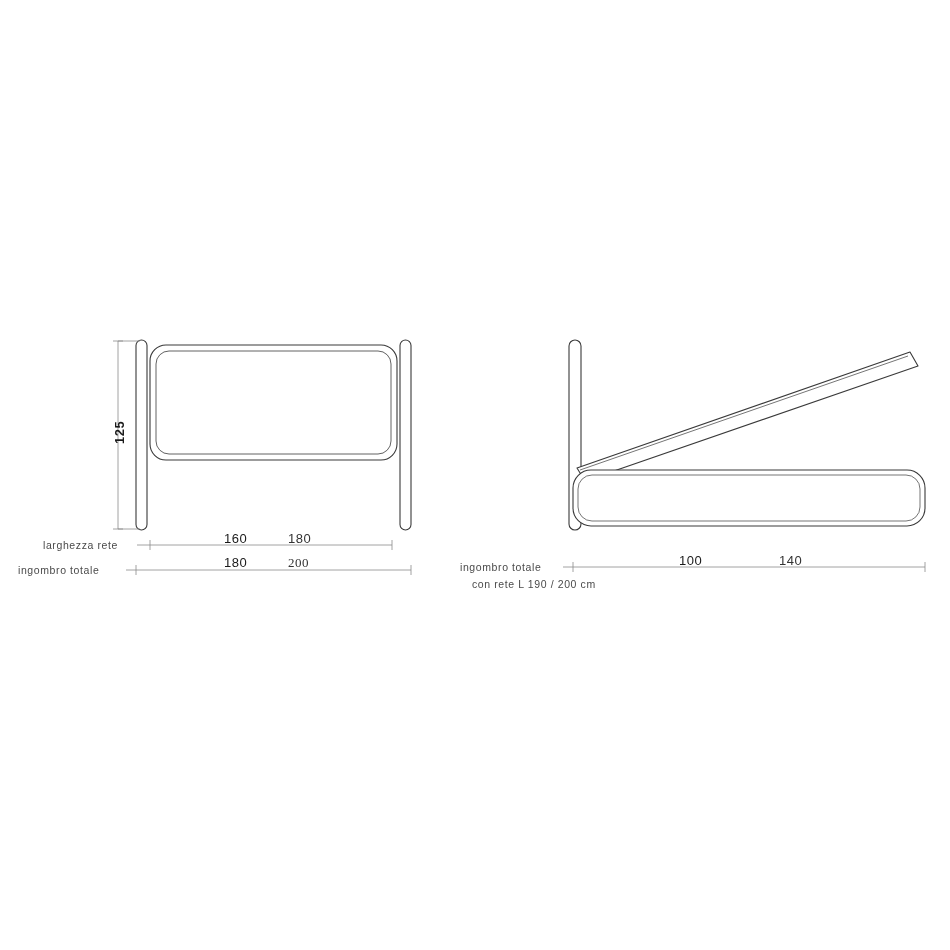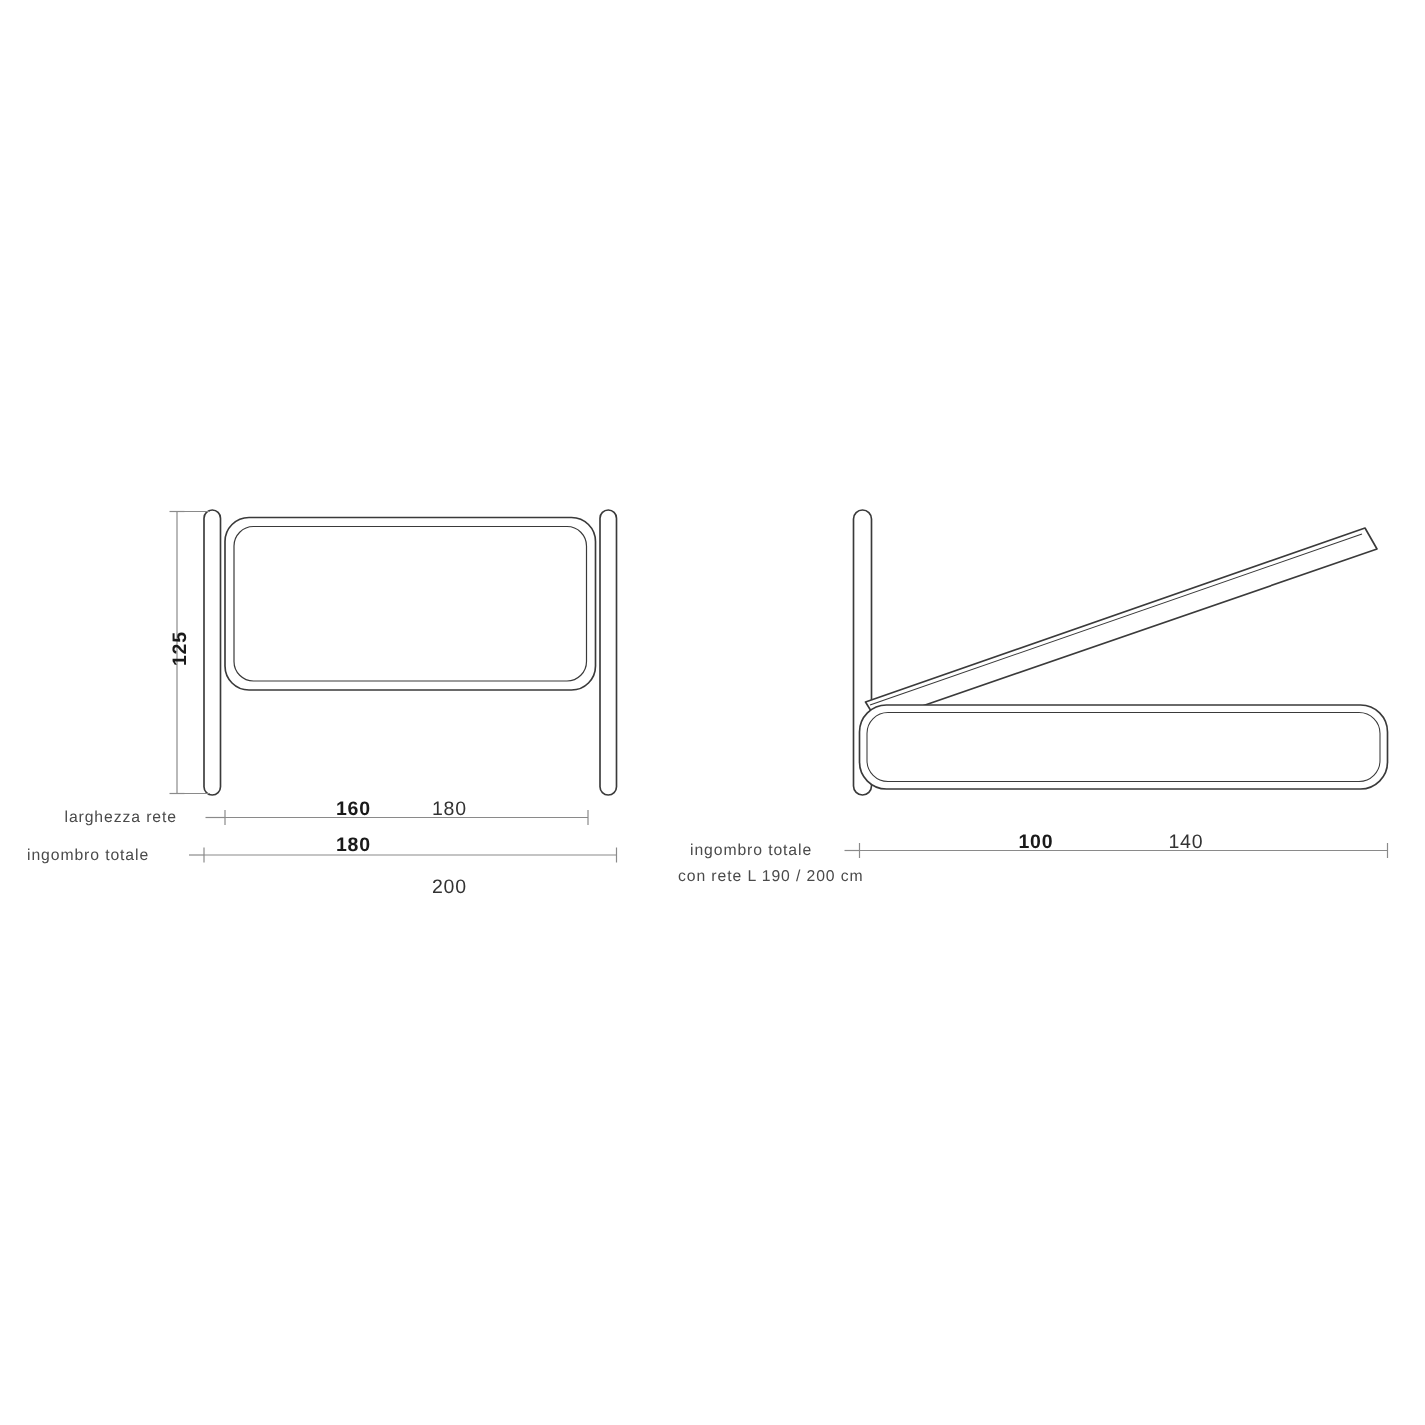--- a/index.html
+++ b/index.html
@@ -22,21 +22,21 @@
     width: 950px;
     height: 950px;
   }
   .dim-label {
     position: absolute;
     font-family: "Liberation Sans", sans-serif;
     color: #1a1a1a;
     white-space: nowrap;
   }
   .bold-num {
-    font-weight: bold;
+    font-weight: normal;
     font-size: 13px;
     letter-spacing: 0.5px;
   }
   .reg-num {
     font-weight: normal;
     font-size: 13px;
     letter-spacing: 0.5px;
     color: #333333;
   }
   .cap-text {
@@ -112,20 +112,20 @@
   </svg>
 
   <div class="dim-label vert-num" style="left:112px; top:444px;">125</div>
 
   <div class="dim-label cap-text" style="left:43px; top:539px;">larghezza rete</div>
   <div class="dim-label bold-num" style="left:224px; top:531px;">160</div>
   <div class="dim-label reg-num" style="left:288px; top:531px;">180</div>
 
   <div class="dim-label cap-text" style="left:18px; top:564px;">ingombro totale</div>
   <div class="dim-label bold-num" style="left:224px; top:555px;">180</div>
-  <div class="dim-label reg-num" style="left:288px; top:583px;">200</div>
+  <div class="dim-label reg-num" style="left:288px; top:555px;font-family:Liberation Serif, serif;">200</div>
 
   <div class="dim-label cap-text" style="left:460px; top:561px;">ingombro totale</div>
-  <div class="dim-label cap-text" style="left:452px; top:578px;text-align:right;">con rete L 190 / 200 cm</div>
+  <div class="dim-label cap-text" style="left:472px; top:578px;text-align:right;">con rete L 190 / 200 cm</div>
   <div class="dim-label bold-num" style="left:679px; top:553px;">100</div>
   <div class="dim-label reg-num" style="left:779px; top:553px;">140</div>
 
 </div>
 
 </body></html>

